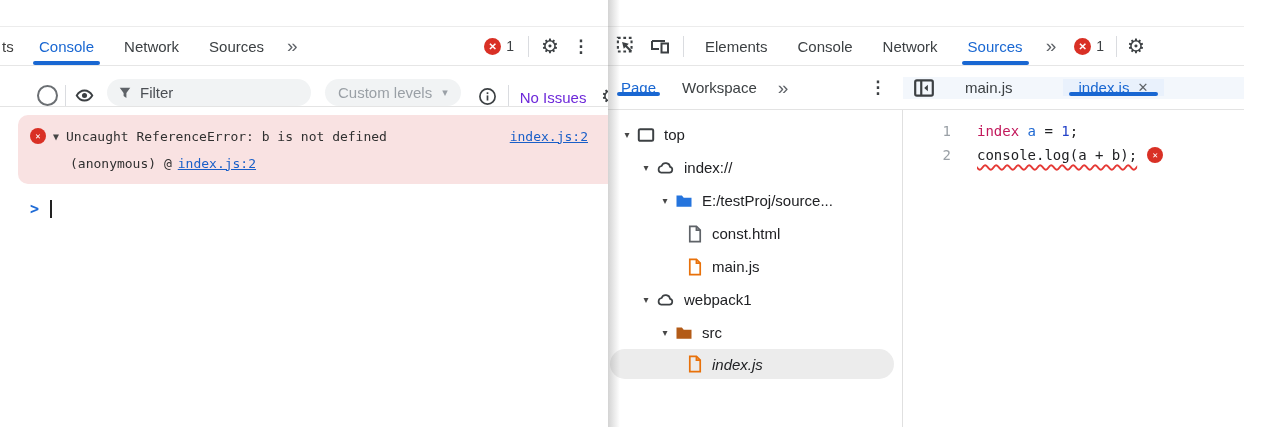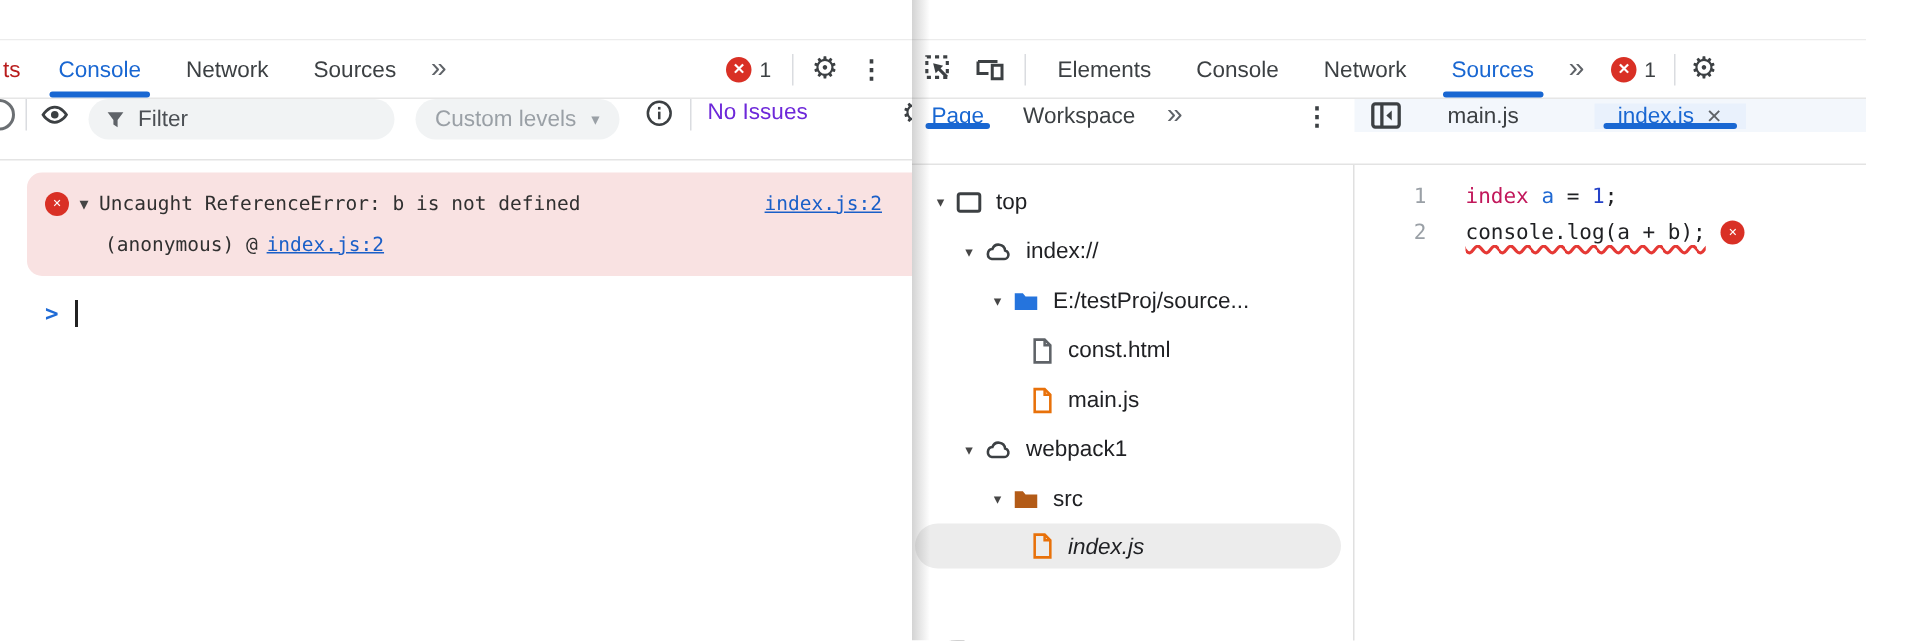--- a/index.html
+++ b/index.html
@@ -16,33 +16,33 @@
   .edge-shadow{position:absolute;left:0;top:0;bottom:0;width:12px;
     background:linear-gradient(90deg,rgba(110,110,110,.30),rgba(255,255,255,0));pointer-events:none;z-index:5;}
 
   .top-space{height:26px;background:#fff;border-bottom:1px solid #ececec;}
 
   
   .tabbar{height:38px;display:flex;align-items:center;border-bottom:1px solid #e6e6e6;background:#fff;}
   .tab{height:100%;display:flex;align-items:center;padding:0 15px;font-size:15px;color:#3c4043;position:relative;cursor:default;}
   .tab.active{color:#1967d2;}
   .tab.active::after{content:"";position:absolute;left:9px;right:9px;bottom:0;height:4px;background:#1967d2;border-radius:4px;}
-  .tab-frag{width:22px;overflow:hidden;font-size:15px;color:#b91c1c;padding-left:2px;}
+  .tab-frag{width:22px;overflow:hidden;font-size:15px;color:#404040;padding-left:2px;}
   .more-btn{font-size:19px;color:#5f6368;padding:0 8px;letter-spacing:-2px;}
   .vsep{width:1px;height:21px;background:#dadce0;flex:none;}
   .iconbtn{display:flex;align-items:center;justify-content:center;flex:none;color:#3c4043;}
   .gear{font-size:20px;line-height:1;}
   .kebab{font-size:17px;font-weight:bold;width:16px;text-align:center;}
   .closex{font-size:18px;width:22px;text-align:center;color:#3c4043;}
   .err-badge{display:inline-flex;align-items:center;gap:5px;font-size:14px;color:#3c4043;}
   .err-badge .dot{width:17px;height:17px;border-radius:50%;background:#d93025;color:#fff;
     display:flex;align-items:center;justify-content:center;font-size:10px;font-weight:bold;}
 
   
-  .console-toolbar{height:40px;display:flex;align-items:flex-start;border-bottom:1px solid #e4e4e4;background:#fff;}
+  .console-toolbar{height:40px;display:flex;align-items:flex-end;border-bottom:1px solid #e4e4e4;background:#fff;padding-left:48px;}
   .half-circle{width:17px;height:17px;border:2px solid #6b6f73;border-radius:50%;margin-left:-11px;flex:none;}
   .pill{background:#f1f3f4;border-radius:14px;height:27px;display:flex;align-items:center;padding:0 11px;gap:8px;}
   #filter-pill{width:182px;margin-left:12px;}
   #filter-pill .txt{font-size:15px;color:#4b4f54;}
   #levels-pill{margin-left:14px;color:#9aa0a6;font-size:15px;gap:10px;padding:0 13px;}
   #levels-pill .dd{font-size:11px;color:#9aa0a6;}
 
   
   .error-card{margin:8px 5px 0 18px;background:#f9e2e2;border-radius:10px;padding:7px 12px 8px 12px;
     font-family:"DejaVu Sans Mono",monospace;font-size:13px;color:#303030;}
@@ -52,21 +52,21 @@
   .tri{font-size:10px;color:#454545;flex:none;}
   .error-msg{flex:1;white-space:pre;}
   a.srclink{color:#1a5fc8;text-decoration:underline;cursor:pointer;white-space:pre;}
   .error-line2{height:26px;display:flex;align-items:center;gap:6px;padding-left:40px;}
 
   .prompt-row{margin-top:16px;padding-left:30px;display:flex;align-items:center;}
   .prompt-chevron{color:#1f6bd6;font-family:"DejaVu Sans Mono",monospace;font-size:15px;font-weight:bold;}
   .caret{width:1.5px;height:18px;background:#222;margin-left:11px;}
 
   
-  .second-row{height:43px;display:flex;align-items:flex-start;border-bottom:1px solid #e3e3e3;}
+  .second-row{height:43px;display:flex;align-items:center;border-bottom:1px solid #e3e3e3;}
   .nav-subtabs{width:294px;display:flex;align-items:center;flex:none;}
   .row-sep{width:1px;background:#e0e0e0;flex:none;}
   .editor-strip{flex:1;display:flex;align-items:center;background:#f3f7fc;}
   .etab{height:100%;display:flex;align-items:center;gap:8px;padding:0 16px;font-size:15px;color:#3c4043;position:relative;}
   .etab.active{color:#1967d2;background:#e9f1fc;}
   .etab.active::after{content:"";position:absolute;left:6px;right:6px;bottom:0;height:4px;background:#1967d2;border-radius:4px;}
   .etab .x{font-size:13px;color:#5f6368;}
 
   
   .content{display:flex;height:320px;}

